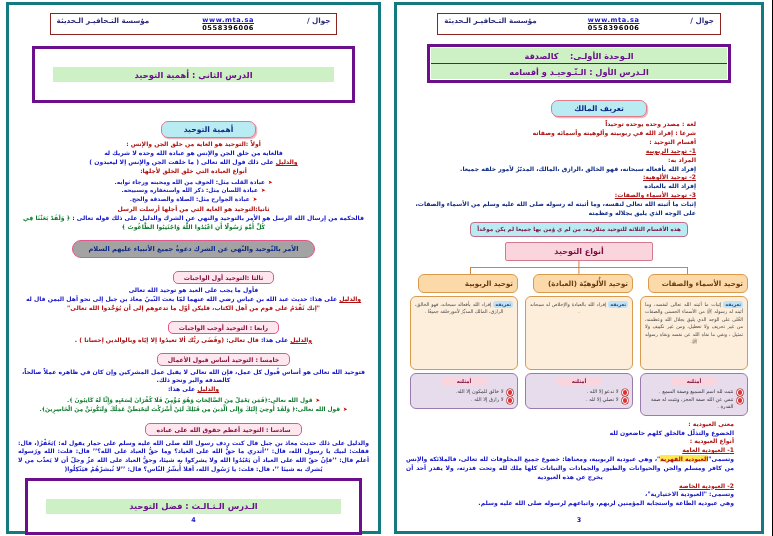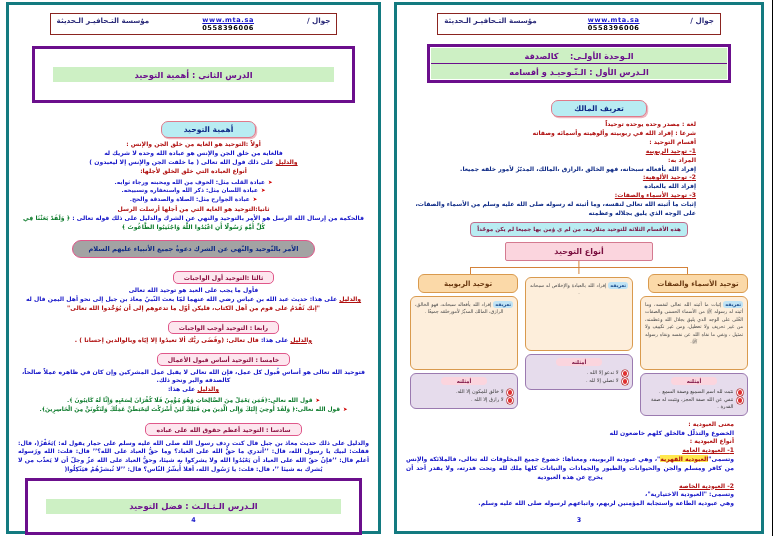--- a/index.html
+++ b/index.html
@@ -220,21 +220,20 @@
 
   .cols { display: flex; flex-direction: row; gap: 7px; margin: 0 4px; }
   .col { flex: 1; display: flex; flex-direction: column; }
   .col-head {
     background: #fbd9a8;
     border: 1.3px solid #d99a4e;
     border-radius: 6px;
     color: #6b3a12;
     font-size: 7.1px;
     font-weight: bold;
-    text-align: center;
     padding: 4px 4px;
     margin-left: 8px;
   }
   .col-body {
     margin-top: 3px;
     background: #fdeedb;
     border: 1.3px solid #d99a4e;
     border-radius: 6px;
     min-height: 74px;
     padding: 4px 4px 3px 4px;
@@ -406,20 +405,21 @@
                   <span>نثبت لله اسم السميع وصفة السمع .</span>
                 </div>
                 <div class="ex-item">
                   <span class="bullet-dot"></span>
                   <span>ننفي عن الله صفة العجز، ونثبت له صفة القدرة .</span>
                 </div>
               </div>
             </div>
 
             <div class="col">
+              <div class="col-head">توحيد الأُلوهيّة (العبادة)</div>
               <div class="col-body">
                 <span class="tag-def">تعريفه</span><span>إفراد الله بالعبادة والإخلاص له سبحانه .</span>
               </div>
               <div class="col-ex">
                 <span class="ex-label">أمثلته</span>
                 <div class="ex-item">
                   <span class="bullet-dot"></span>
                   <span>لا ندعو إلا الله .</span>
                 </div>
                 <div class="ex-item">

